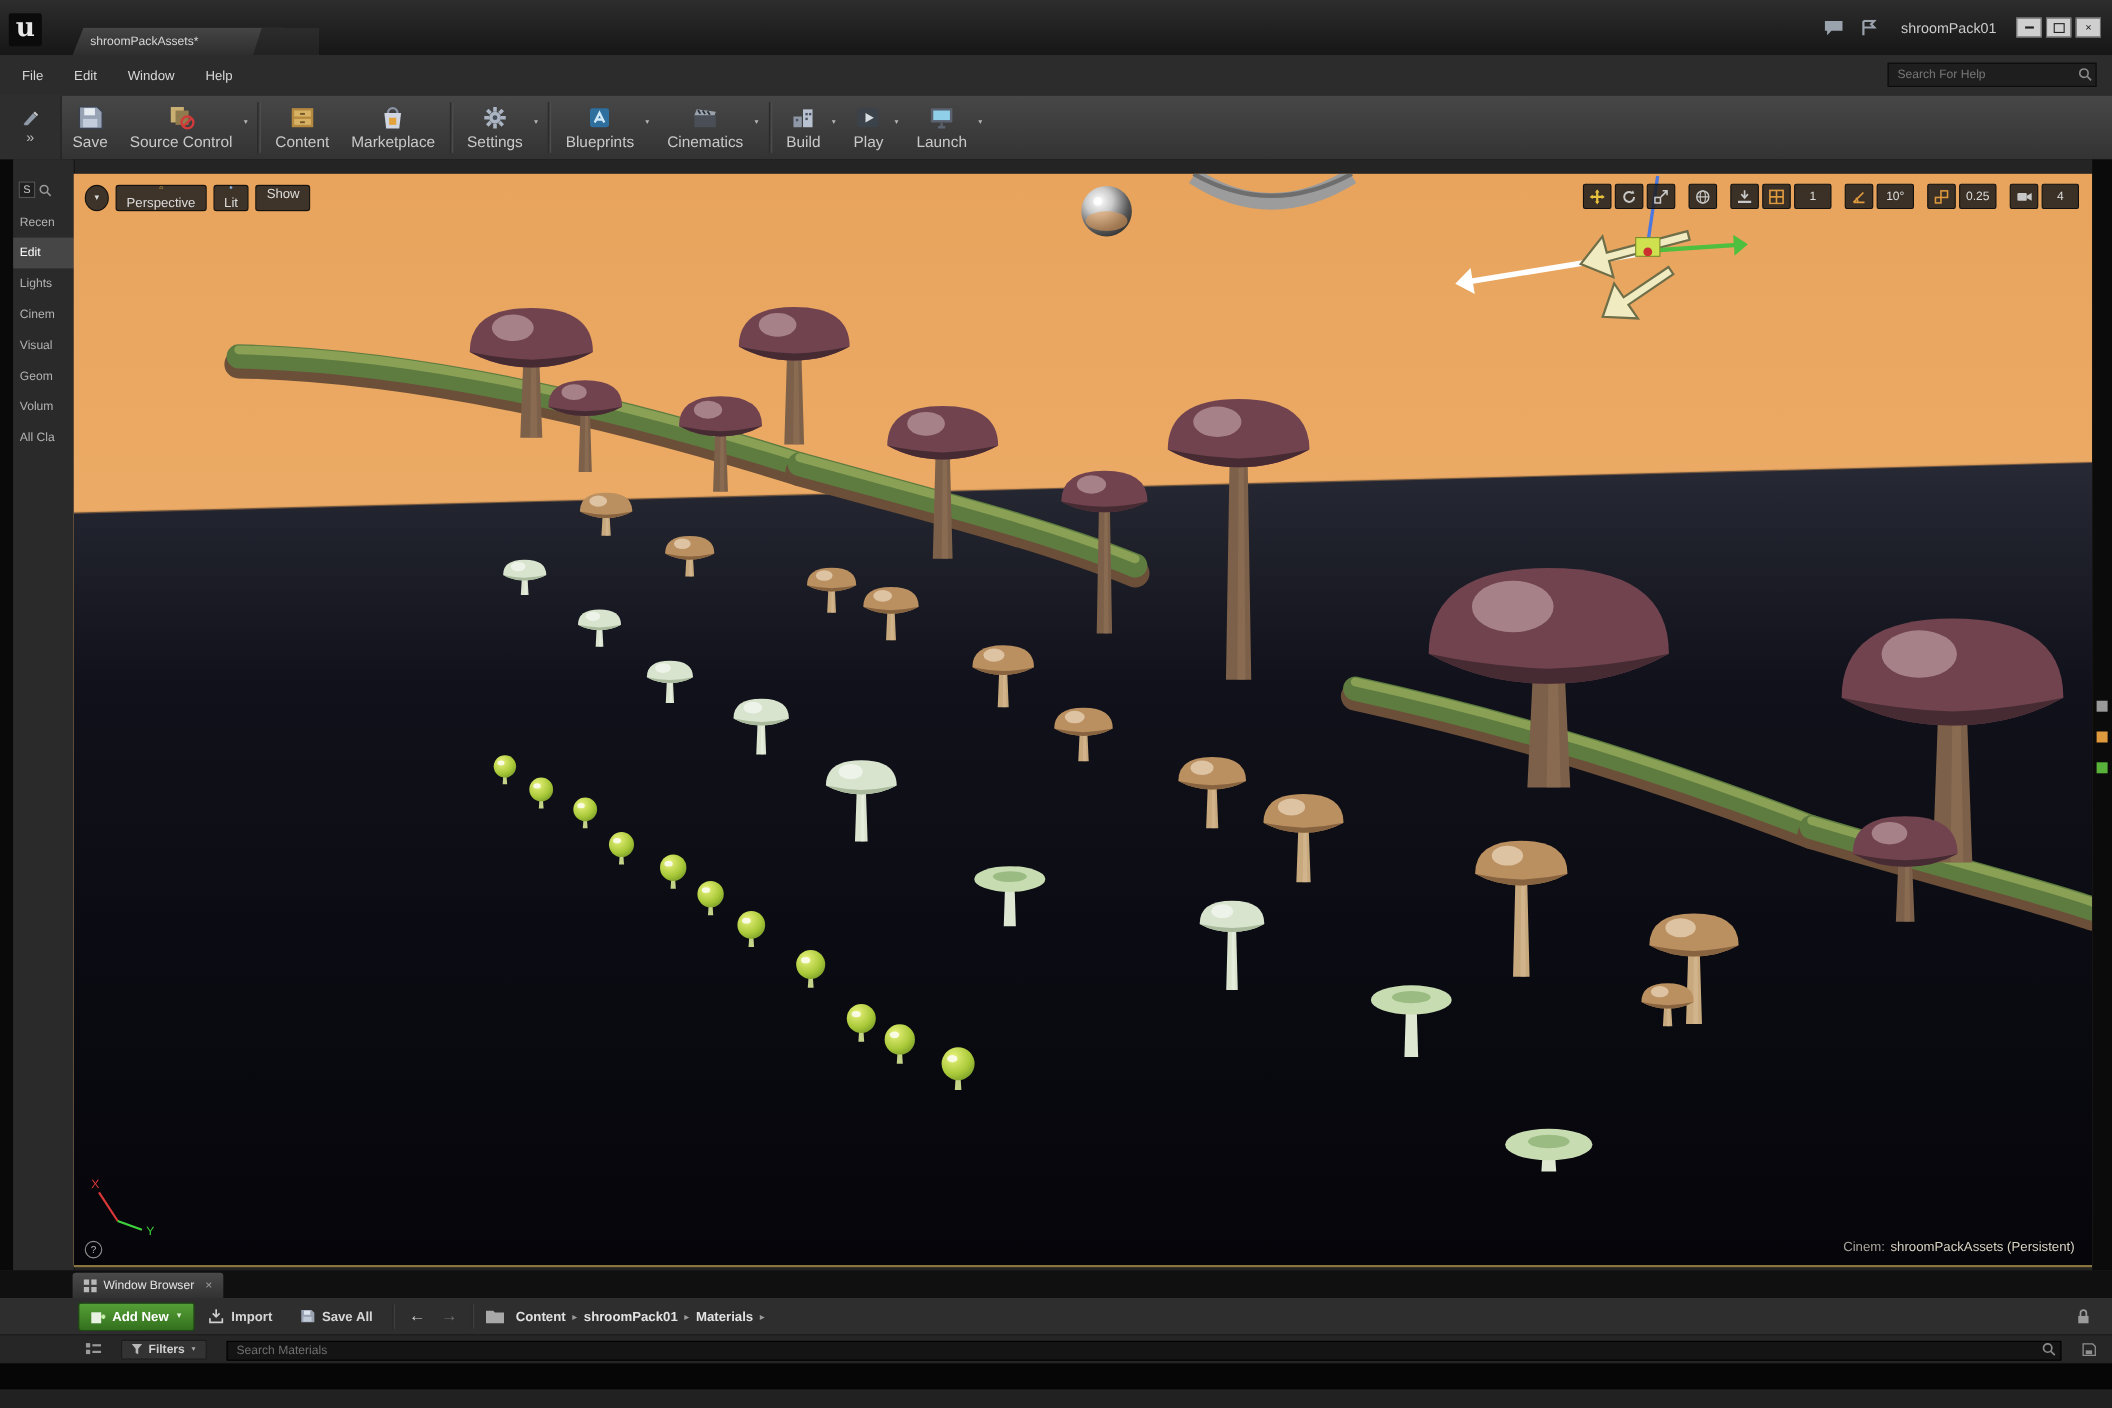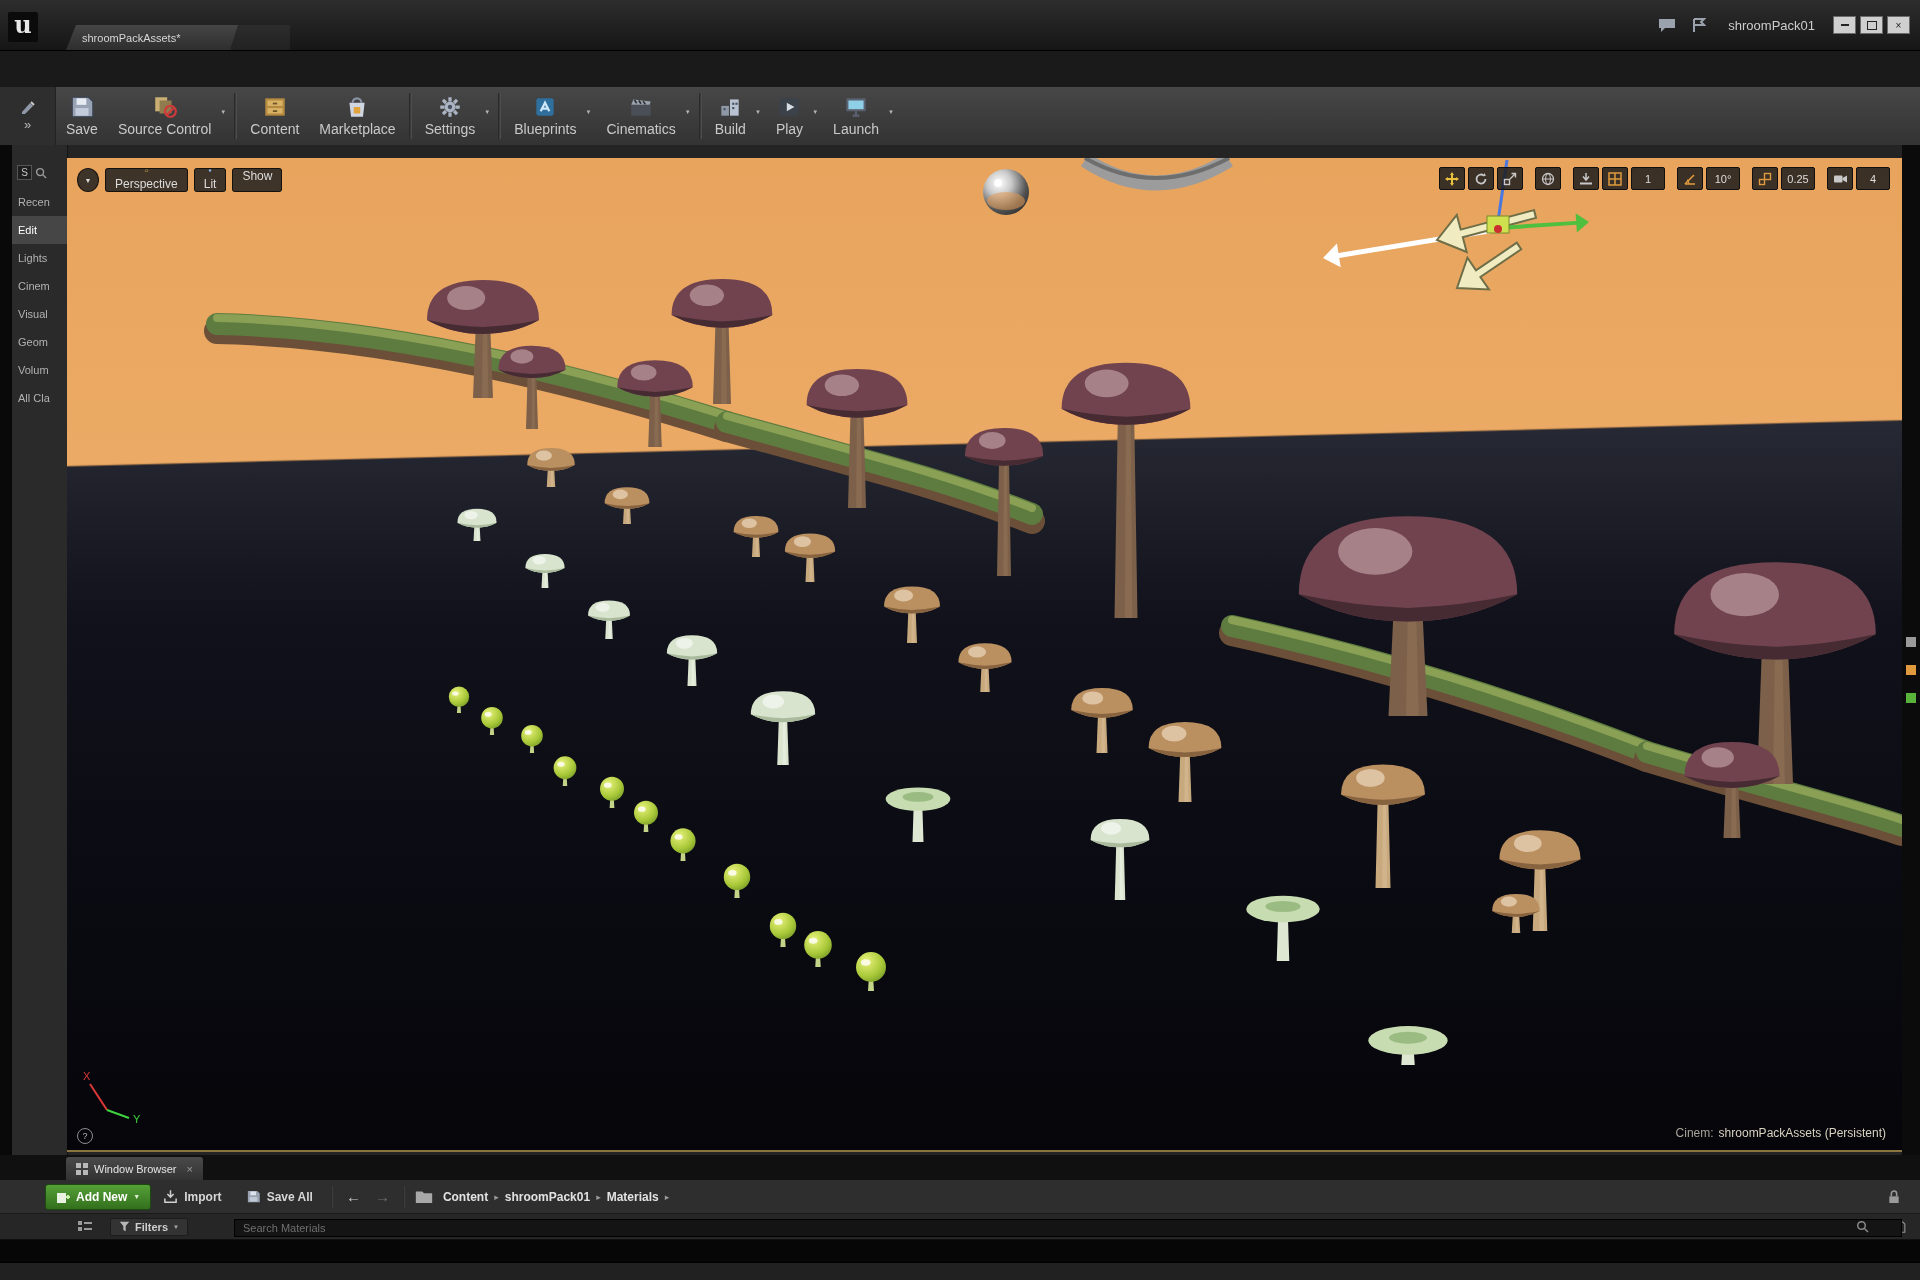--- a/index.html
+++ b/index.html
@@ -92,21 +92,21 @@
   .right-strip .mk{position:absolute;left:4px;width:10px;height:10px;}
 
   
   .cb{position:absolute;left:0;top:1155px;width:1920px;height:107px;background:#1b1b1b;}
   .cb-tabs{position:absolute;left:0;top:0;width:100%;height:25px;background:#101010;border-bottom:1px solid #000;}
   .cb-tab{position:absolute;left:66px;bottom:0;height:23px;background:linear-gradient(#4a4a4a,#323232);
     border-radius:3px 3px 0 0;display:flex;align-items:center;gap:6px;padding:0 10px;
     color:#e4e4e4;font-size:11px;cursor:pointer;}
   .cb-tab .x{color:#9a9a9a;font-size:11px;margin-left:4px;cursor:pointer;}
   .cb-toolbar{position:absolute;left:0;top:25px;width:100%;height:34px;background:#2e2e2e;
-    border-bottom:1px solid #1a1a1a;display:flex;align-items:center;padding-left:45px;box-sizing:border-box;}
+    border-bottom:1px solid #1a1a1a;display:flex;align-items:center;padding-left:71px;box-sizing:border-box;}
   .addnew{display:flex;align-items:center;gap:6px;height:26px;padding:0 10px;border:1px solid #1d4a10;
     border-radius:3px;background:linear-gradient(#55a037,#33701d);color:#fff;font-size:12px;
     font-weight:bold;cursor:pointer;font-family:"Liberation Sans",sans-serif;}
   .addnew .caret{font-size:7px;color:#dff0d5;}
   .cb-btn{display:flex;align-items:center;gap:6px;background:none;border:none;color:#d6d6d6;
     font-size:12px;font-weight:bold;padding:0 12px;height:26px;cursor:pointer;
     font-family:"Liberation Sans",sans-serif;}
   .cb-sep{width:2px;height:22px;background:linear-gradient(90deg,#1e1e1e,#4a4a4a);margin:0 6px;}
   .nav-arrow{background:none;border:none;color:#cfcfcf;font-size:15px;padding:0 7px;cursor:pointer;}
   .nav-arrow.dim{color:#6e6e6e;}
@@ -117,21 +117,21 @@
   .cb-filterbar{position:absolute;left:0;top:59px;width:100%;height:26px;background:#262626;
     border-bottom:1px solid #101010;display:flex;align-items:center;gap:18px;
     padding:0 14px 0 78px;box-sizing:border-box;}
   .filters-btn{display:flex;align-items:center;gap:5px;height:18px;background:#333;border:1px solid #1c1c1c;
     border-radius:2px;color:#cfcfcf;font-size:11px;font-weight:bold;padding:0 8px;cursor:pointer;
     font-family:"Liberation Sans",sans-serif;}
   .filters-btn .caret{font-size:6px;color:#aaa;}
   .cb-search{position:relative;flex:1;height:18px;}
   .cb-search input{width:100%;height:100%;box-sizing:border-box;background:#141414;
     border:1px solid #000;color:#bbb;font-size:11px;padding:0 24px 0 8px;
-    font-family:"Liberation Sans",sans-serif;margin-left:28px;}
+    font-family:"Liberation Sans",sans-serif;}
   .cb-search input::placeholder{color:#6f6f6f;}
   .cb-search svg{position:absolute;right:5px;top:2px;}
   .cb-empty{position:absolute;left:0;top:85px;width:100%;height:22px;background:#060606;}
   .bottom-bar{position:absolute;left:0;top:1262px;width:1920px;height:18px;background:#212121;border-top:1px solid #000;}
 </style>
 </head>
 <body>
 
 <div class="app">
 
@@ -160,20 +160,33 @@
         <div class="win-btn">
             <span class="maxbox"></span>
           </div>
         <div class="win-btn">
             <span>×</span>
           </div>
       </div>
     </div>
   </div>
 
+  <div class="menubar">
+    <span class="menu-item">File</span>
+    <span class="menu-item">Edit</span>
+    <span class="menu-item">Window</span>
+    <span class="menu-item">Help</span>
+    <div class="help-search">
+      <input type="text" placeholder="Search For Help" style="">
+      <svg width="13" height="13" viewBox="0 0 13 13">
+        <circle cx="5.5" cy="5.5" r="3.8" fill="none" stroke="#8a8a8a" stroke-width="1.5"></circle>
+        <line x1="8.5" y1="8.5" x2="12" y2="12" stroke="#8a8a8a" stroke-width="1.5"></line>
+      </svg>
+    </div>
+  </div>
 
   <div class="toolbar">
     <div class="toolbar-minicell">
       <svg width="16" height="14" viewBox="0 0 16 14">
         <path d="M2 12L10 3l3 3-8 8H2z" fill="#8f98a6"></path>
           <path d="M11 2l3 3" stroke="#c9c9c9" stroke-width="2"></path>
       </svg>
       <span class="chev">»</span>
     </div>
 

